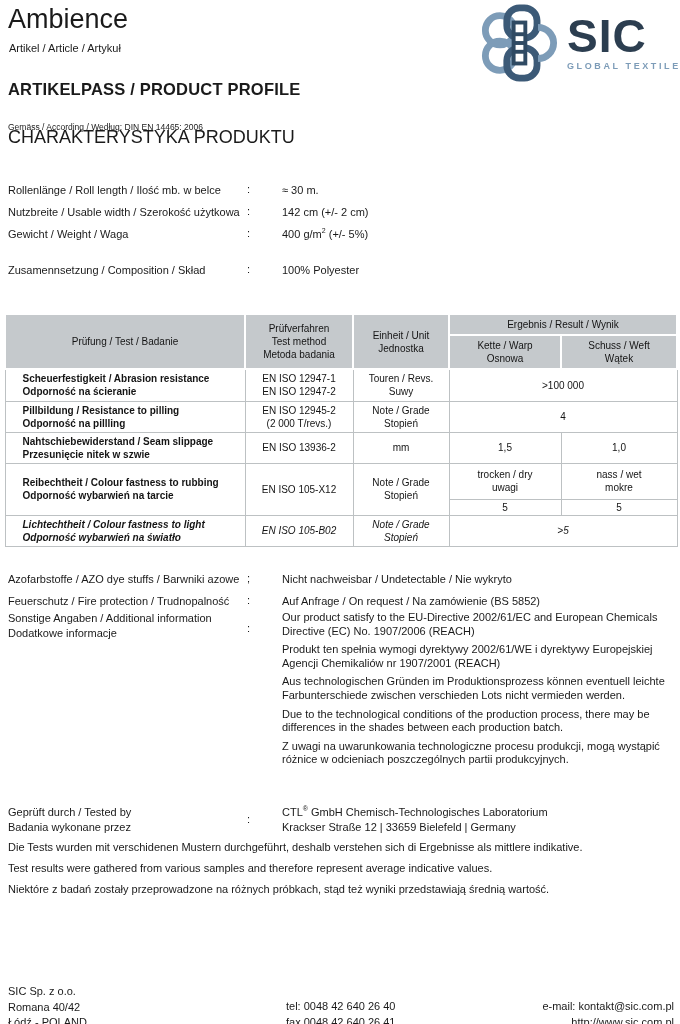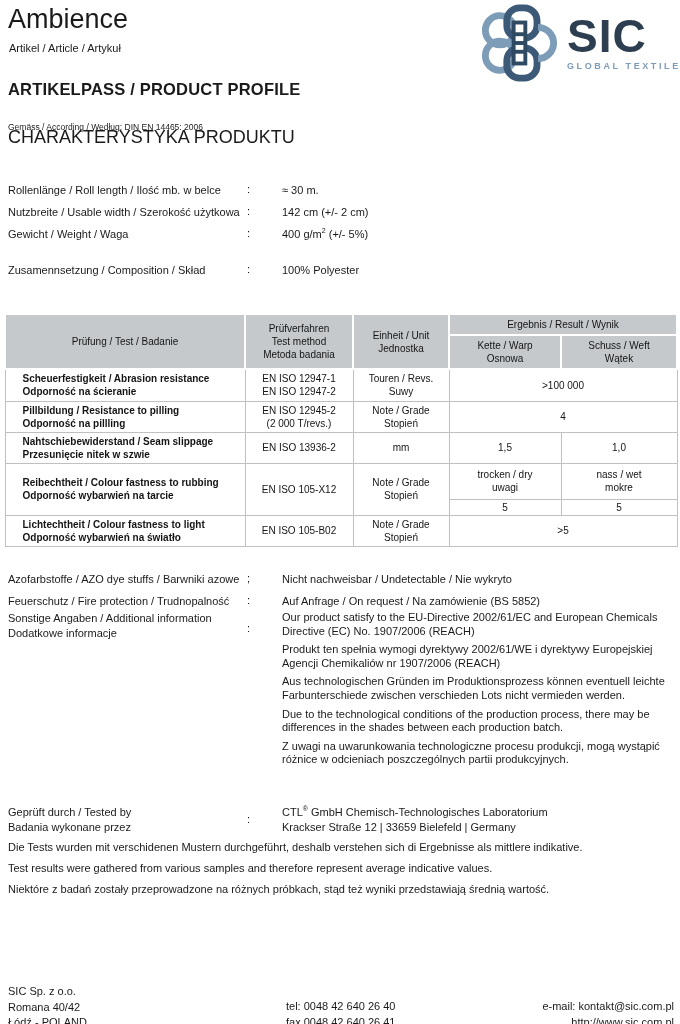--- a/index.html
+++ b/index.html
@@ -34,21 +34,21 @@
     background:var(--table-header-bg,#c5c9cc);border:2px solid #fff;font-weight:400;
     text-align:center;vertical-align:middle;padding:1px 2px;
   }
   .spec-table td{
     border:1px solid var(--table-border,#bdc1c3);text-align:center;vertical-align:middle;padding:2px 4px;
   }
   .spec-table td.tl{text-align:left;font-weight:700;padding-left:17px;}
   .pre{white-space:pre-line;line-height:13px;}
   tr.h1{height:21px;} tr.h2{height:34px;}
   tr.r0{height:32px;} tr.r1{height:30px;} tr.r2{height:30px;}
-  tr.r3a{height:36px;} tr.r3b{height:16px;} tr.r4{height:31px;}
+  tr.r3a{height:36px;} tr.r3b{height:16px;} tr.r4{height:31px;font-style:italic;}
   
   .notes{position:absolute;left:8px;top:841px;font-size:11px;}
   .notes div{margin-bottom:9px;}
   
   .footer-company{position:absolute;left:8px;top:984px;font-size:11px;line-height:15.5px;}
   .footer-phones{position:absolute;left:286px;top:999px;font-size:11px;line-height:15.5px;}
   .footer-online{position:absolute;right:6px;top:999px;font-size:11px;line-height:15.5px;text-align:right;}
 </style>
 </head>
 <body>
@@ -187,21 +187,21 @@
     <span class="lbl">Feuerschutz / Fire protection / Trudnopalność</span>
     <span class="sep">:</span>
     <span class="val">Auf Anfrage / On request / Na zamówienie (BS 5852)</span>
   </div>
   <div class="kv-row" style="top:611px">
     <span class="lbl">Sonstige Angaben / Additional information
 Dodatkowe informacje</span>
     <span class="sep" style="top:11px">:</span>
     <span class="val paras">
       <p>Our product satisfy to the EU-Directive 2002/61/EC and European Chemicals Directive (EC) No. 1907/2006 (REACH)</p>
-      <p>Produkt ten spełnia wymogi dyrektywy 2002/61/WE i dyrektywy Europejskiej Agencji Chemikaliów nr 1907/2006 (REACH)</p>
+      <p>Produkt ten spełnia wymogi dyrektywy 2002/61/WE i dyrektywy Europejskiej Agencji Chemikaliów nr 1907/2001 (REACH)</p>
       <p>Aus technologischen Gründen im Produktionsprozess können eventuell leichte Farbunterschiede zwischen verschieden Lots nicht vermieden werden.</p>
       <p>Due to the technological conditions of the production process, there may be differences in the shades between each production batch.</p>
       <p>Z uwagi na uwarunkowania technologiczne procesu produkcji, mogą wystąpić różnice w odcieniach poszczególnych partii produkcyjnych.</p>
     </span>
   </div>
   <div class="kv-row" style="top:805px">
     <span class="lbl">Geprüft durch / Tested by
 Badania wykonane przez</span>
     <span class="sep" style="top:8px">:</span>
     <span class="val">

